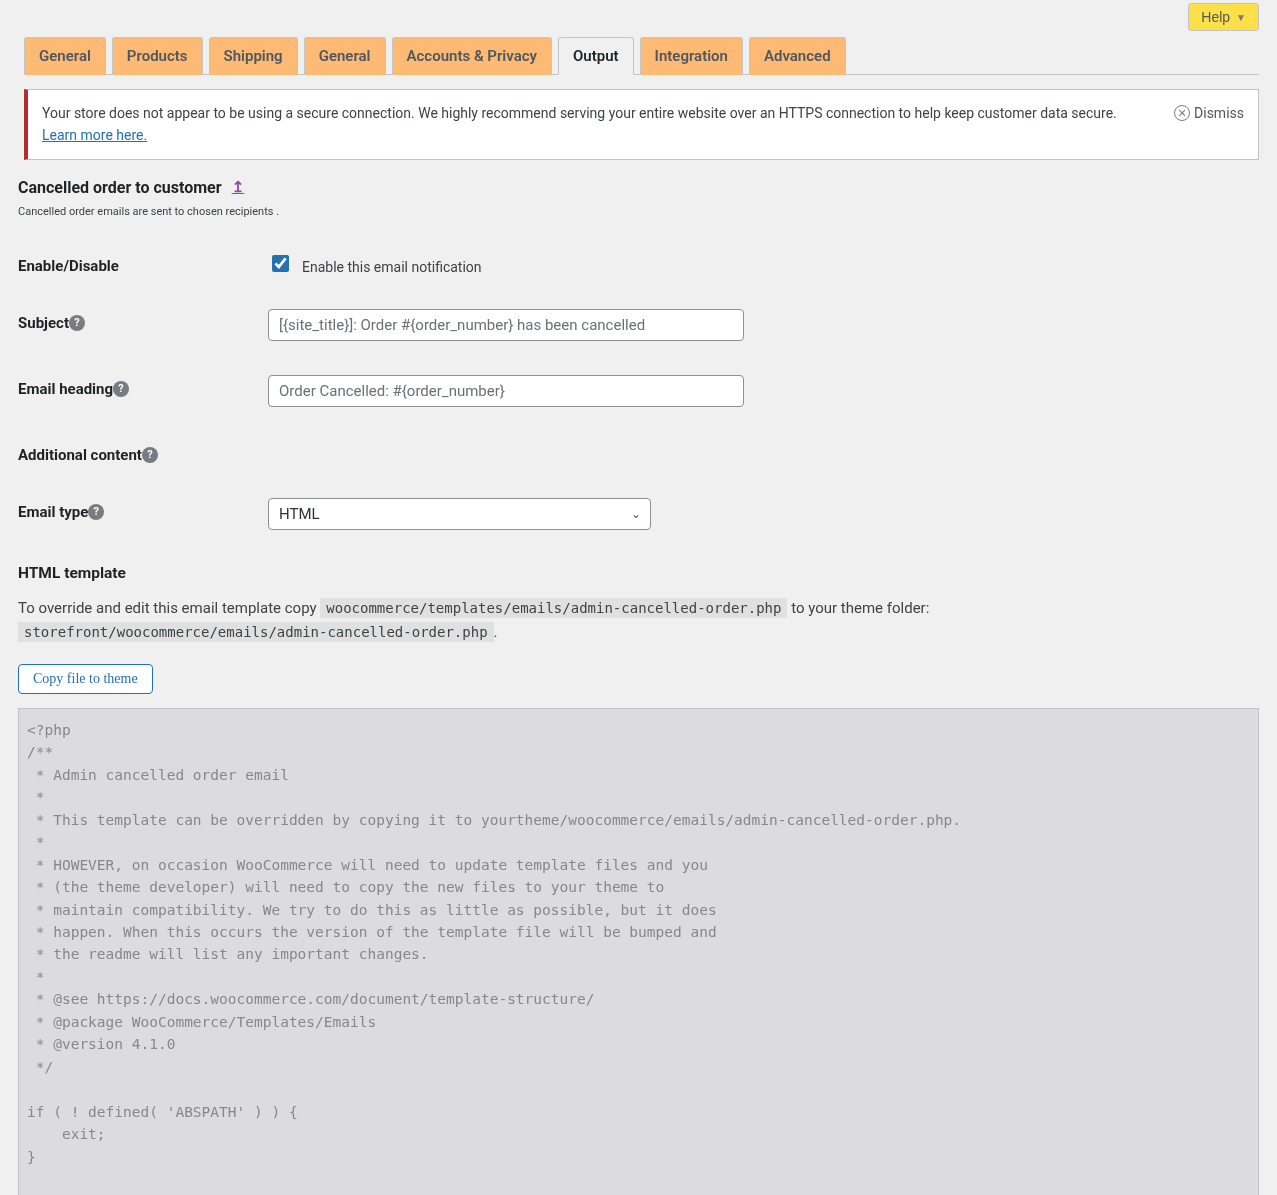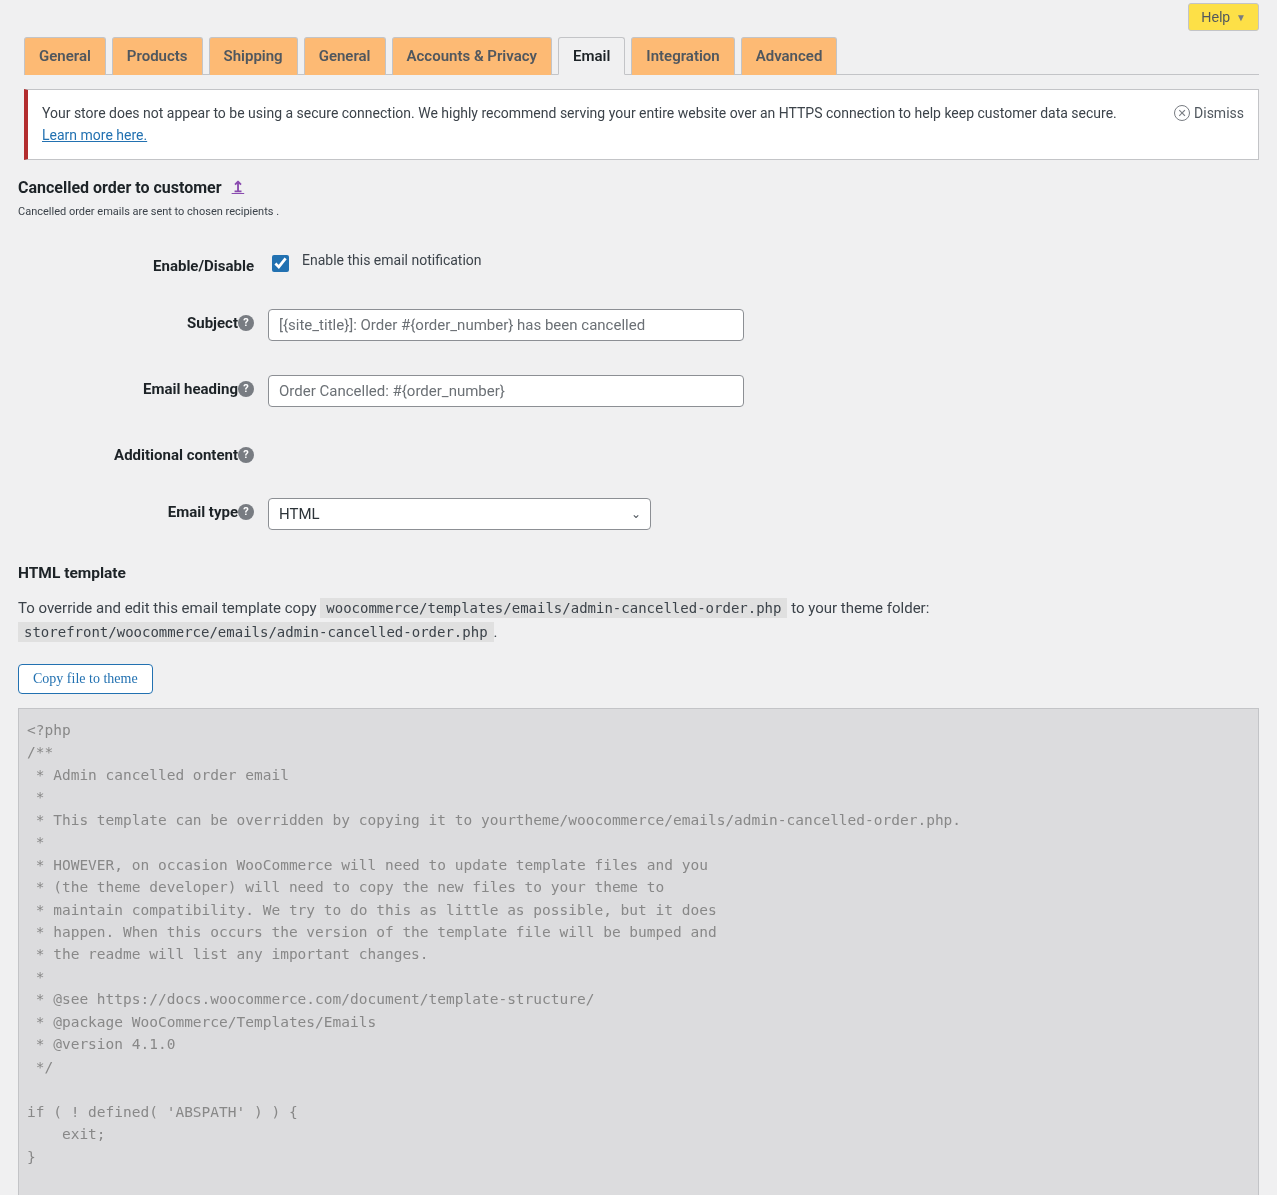--- a/index.html
+++ b/index.html
@@ -111,30 +111,30 @@
   }
   .form-row .label {
     width: 250px;
     flex-shrink: 0;
     font-weight: 700;
     font-size: 15px;
     color: #1d2327;
     padding-top: 5px;
     display:flex;
     align-items:center;
-    justify-content:flex-end;
+    justify-content:flex-start;
     padding-right:14px;
   }
   .help-icon {
     width:16px;height:16px;border-radius:50%;background:#787c82;color:#fff;
     font-size:11px;font-weight:700;display:inline-flex;align-items:center;
     justify-content:center;cursor:help;
   }
   .form-row .field { flex:0 0 auto; }
-  .chk-wrap { display:flex; align-items:flex-start; gap:10px; }
+  .chk-wrap { display:flex; align-items:flex-end; gap:10px; }
   input[type=checkbox]{
     width:17px;height:17px;accent-color:#2271b1;cursor:pointer;
   }
   .txt, .sel, .ta {
     width: 476px;
     border: 1px solid #8c8f94;
     border-radius: 4px;
     padding: 6px 10px;
     font-size: 15px;
     background:#fff;
@@ -186,21 +186,21 @@
     <span class="caret">▼</span>
   </button>
 </div>
 
 <div class="tabs" id="tabs">
     <div class="tab">General</div>
     <div class="tab">Products</div>
     <div class="tab">Shipping</div>
     <div class="tab">General</div>
     <div class="tab">Accounts &amp; Privacy</div>
-    <div class="tab active">Email</div>
+    <div class="tab active">Output</div>
     <div class="tab">Integration</div>
     <div class="tab">Advanced</div>
   </div>
 
 <div class="notice">
   <div class="msg">
     <span>Your store does not appear to be using a secure connection. We highly recommend serving your entire website over an HTTPS connection to help keep customer data secure. </span><a href="#">Learn more here.</a>
   </div>
   <div class="dismiss">
     <span class="dismiss-icon">✕</span>

